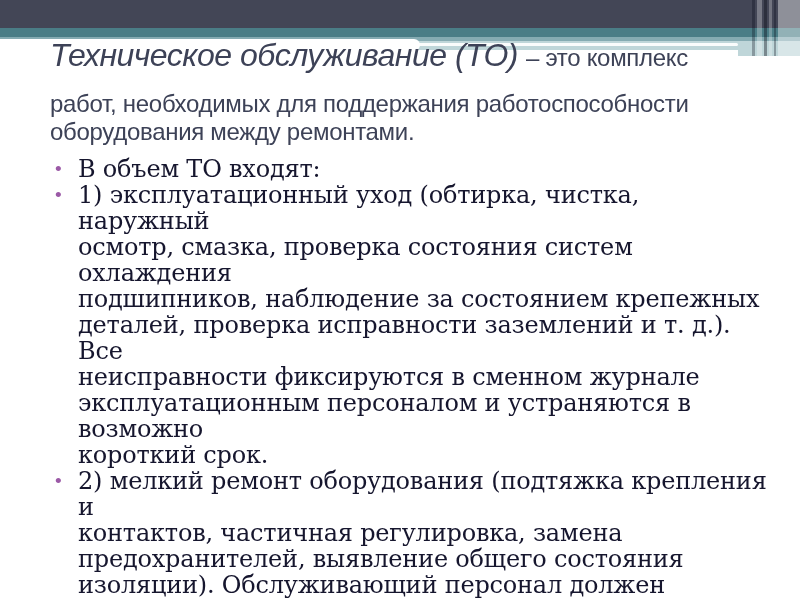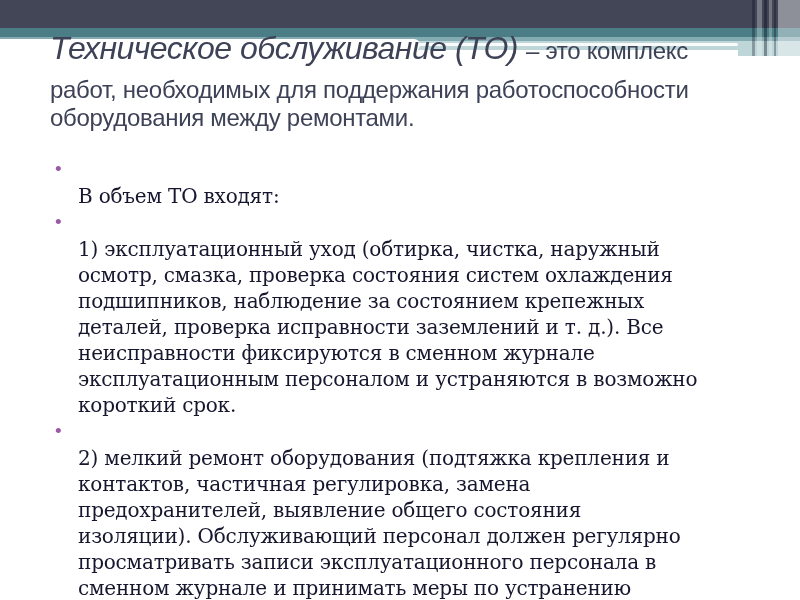--- a/index.html
+++ b/index.html
@@ -48,21 +48,21 @@
   .stripe.s2 { left: 757px; width: 5px;  background: rgba(255,255,255,0.28); }
   .stripe.s3 { left: 764px; width: 3px;  background: rgba(8,10,22,0.38); }
   .stripe.s4 { left: 769px; width: 3px;  background: rgba(255,255,255,0.25); }
   .stripe.s5 { left: 774px; width: 2px;  background: rgba(8,10,22,0.30); }
   .stripe.s6 { left: 778px; width: 22px; height: 58px; background: rgba(255,255,255,0.40); }
   
   .title-block {
     position: absolute; left: 50px; top: 37px; width: 712px;
     color: var(--color-title_text);
   }
-  .title-line1 { line-height: 23px; white-space: nowrap; }
+  .title-line1 { line-height: 36px; white-space: nowrap; }
   .title-emphasis {
     font-size: 32px; font-style: italic; font-weight: normal;
     letter-spacing: -0.5px; font-stretch: condensed;
   }
   .title-dash { font-size: 24px; letter-spacing: -0.3px; margin-left: 8px; font-stretch: condensed; }
   .title-cont {
     font-size: 24px; line-height: 28px; margin-top: 11px;
     letter-spacing: -0.3px; white-space: pre-line; font-stretch: condensed;
   }
   
@@ -71,22 +71,22 @@
     font-family: "DejaVu Serif", "Liberation Serif", serif;
     color: var(--color-body_text);
   }
   .bullet-item { display: flex; align-items: flex-start; }
   .bullet-dot {
     flex: 0 0 24px; width: 24px; color: var(--color-bullet);
     font-size: 19px; line-height: 26px; padding-left: 1px;
     font-family: "Liberation Sans", sans-serif;
   }
   .bullet-text {
-    flex: 1; font-size: 20px; line-height: 26px;
-    white-space: pre-line; letter-spacing: -0.2px; margin-top: 27px;
+    flex: 1; font-size: 24px; line-height: 26px;
+    white-space: pre-line; letter-spacing: -0.2px;
   }
 </style>
 </head>
 <body>
 
 <div class="slide">
 
   <div class="band band-dark"></div>
   <div class="band band-teal"></div>
   <div class="band band-light"></div>

